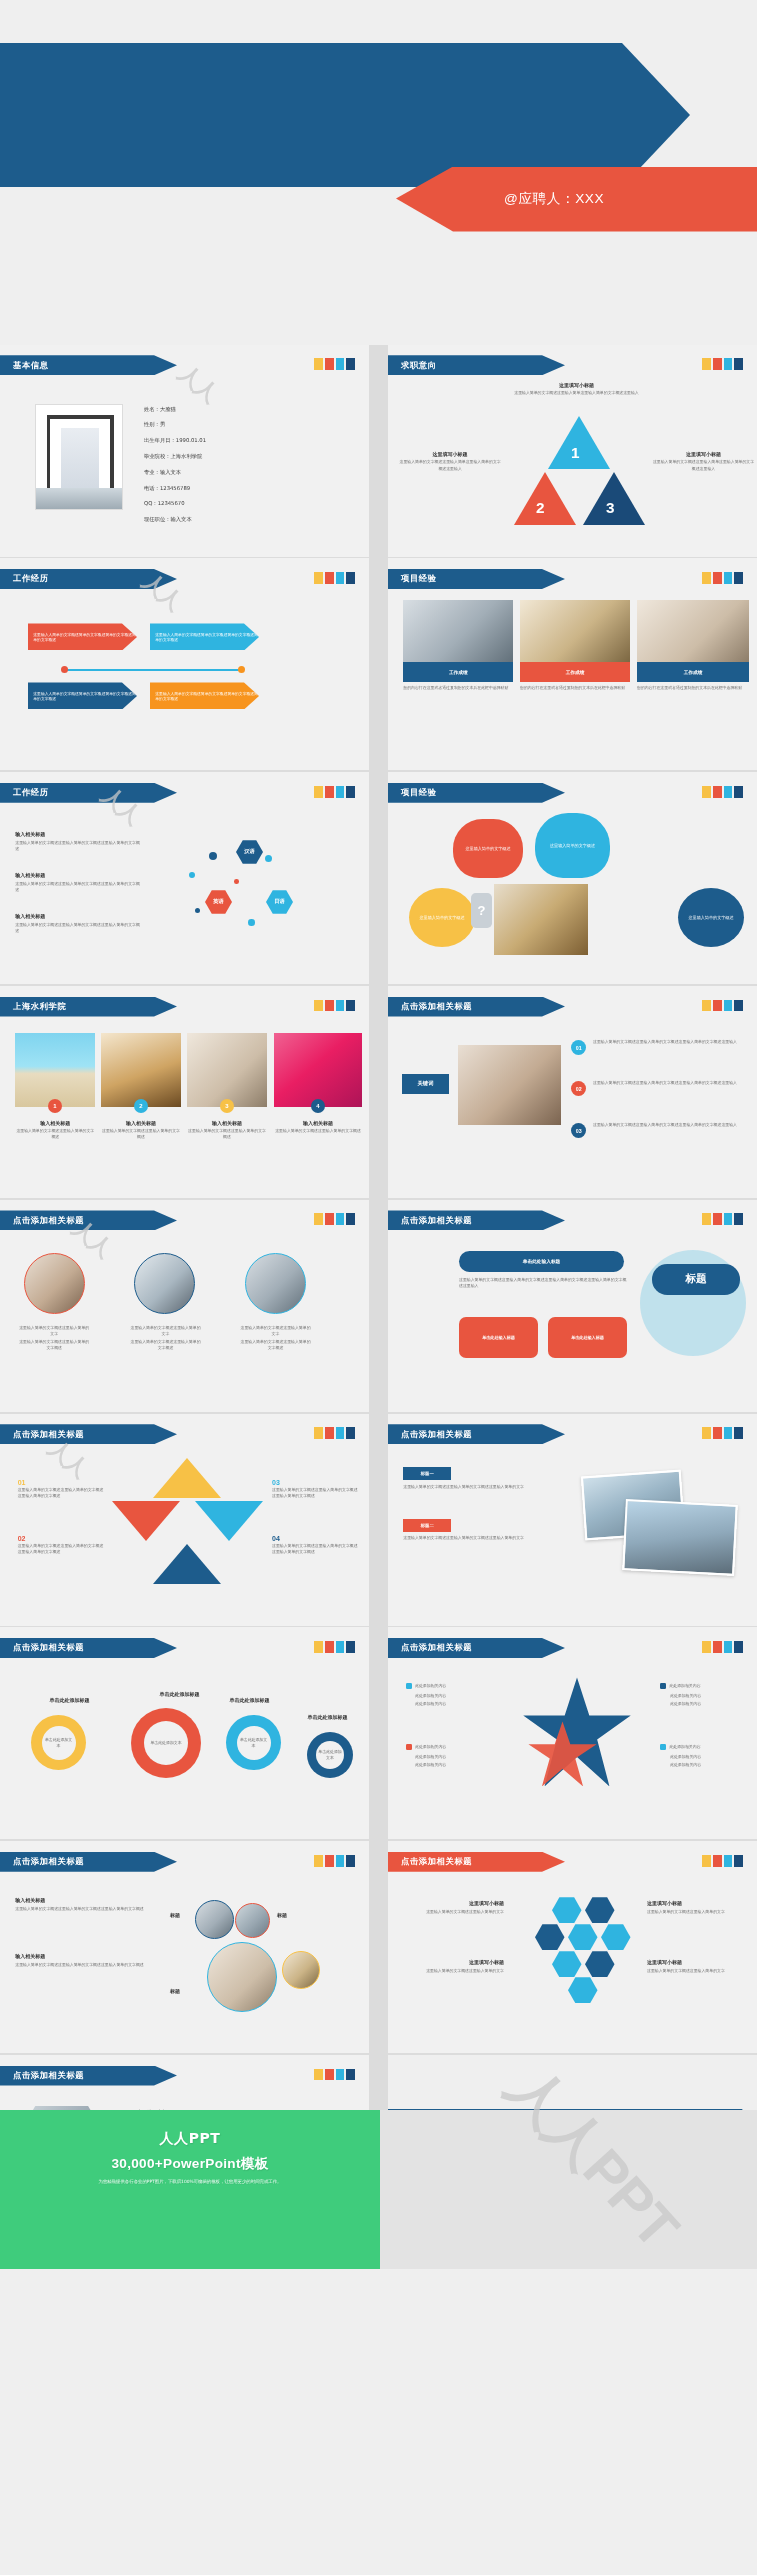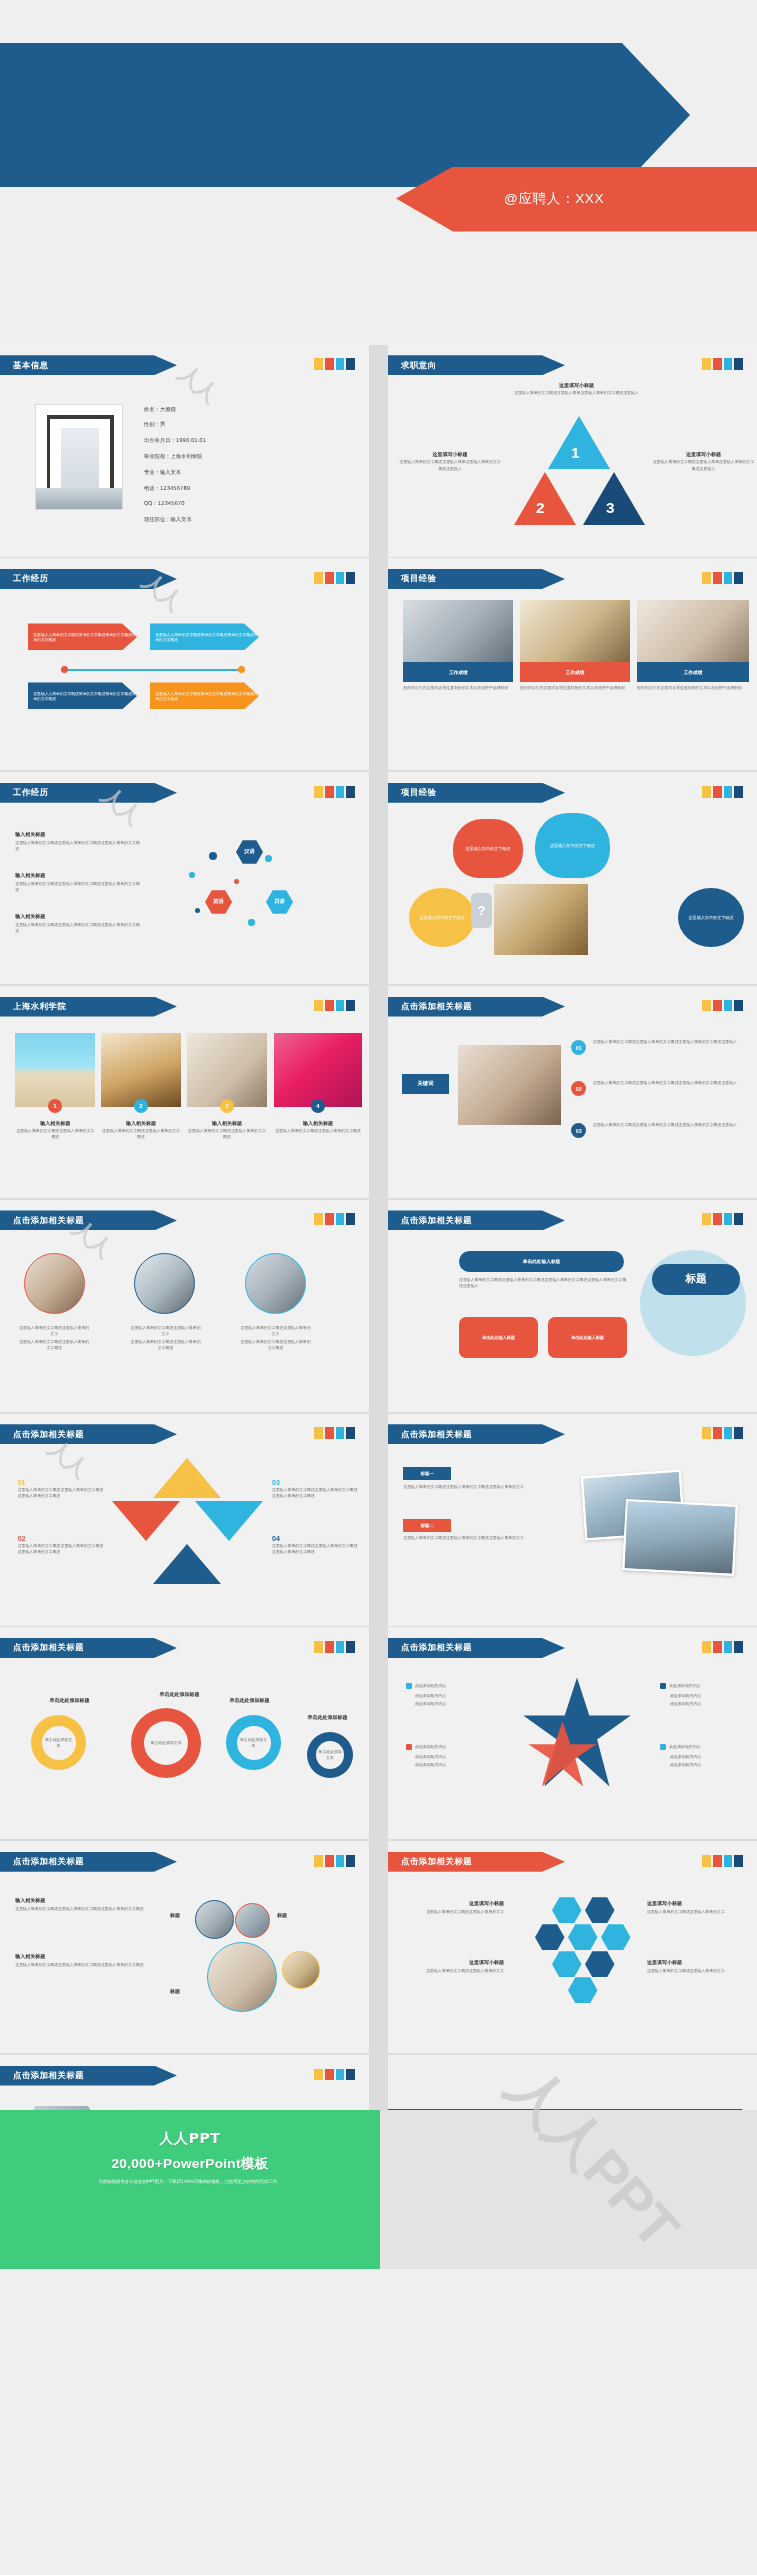--- a/index.html
+++ b/index.html
@@ -660,18 +660,18 @@
         <div class="thanks-txt">Thank you for time</div>
         <div class="thanks-sub">@应聘人：XXX</div>
       </div>
     </div>
   </div>
 
   <div class="promo">
     <div class="wm" style="left:483px;top:8.8px;font-size:57px;transform:rotate(48deg);">人人PPT</div>
     <div class="promo-green">
       <div class="l1">人人PPT</div>
-      <div class="l2">20,000+PowerPoint模板</div>
+      <div class="l2">30,000+PowerPoint模板</div>
       <div class="l3">为您精致提供各行各业的PPT图片，下载后100%可编辑的模板，让您用更少的时间完成工作。</div>
     </div>
   </div>
 </div>
 
 
 </body></html>

